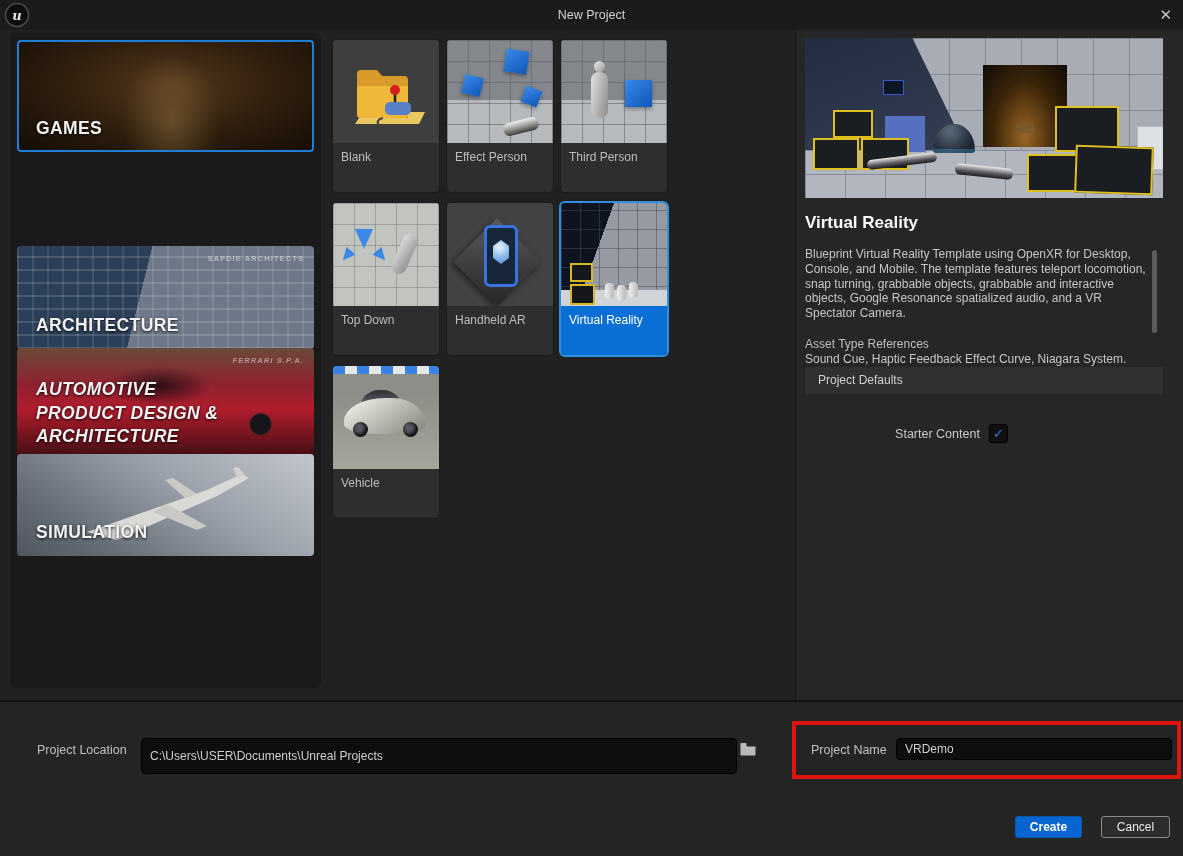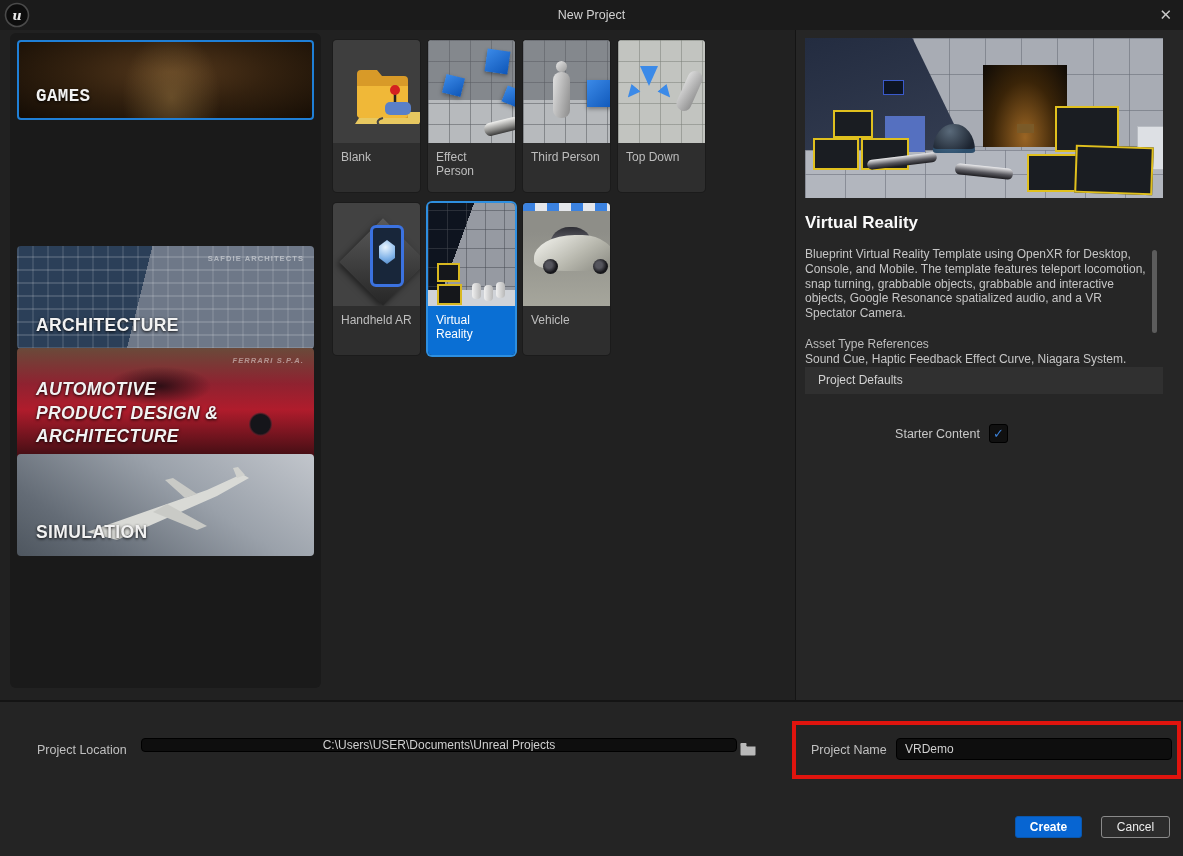--- a/index.html
+++ b/index.html
@@ -21,44 +21,44 @@
   
   .sidebar{position:absolute;left:10px;top:33px;width:311px;height:655px;
     background:#1a1a1a;border-radius:6px;}
   .cat-tile{position:absolute;left:7px;width:297px;border-radius:4px;overflow:hidden;cursor:pointer;}
   .cat-tile.selected{outline:2px solid #1f7fd6;outline-offset:-2px;}
   .cat-label{position:absolute;left:19px;bottom:11px;font-size:17.5px;font-weight:700;
     letter-spacing:.4px;line-height:1.35;color:#f2f2f2;text-shadow:0 1px 3px rgba(0,0,0,.9);}
   .cat-label span{display:block;}
   .cat-credit{position:absolute;top:8px;right:10px;font-size:7.5px;font-weight:700;
     letter-spacing:1.1px;color:rgba(255,255,255,.45);}
-  .cat-games{top:7px;height:80px;
+  .cat-games{top:7px;height:112px;
     background:radial-gradient(ellipse 70px 95px at 52% 72%, rgba(160,125,70,.45), transparent 70%),
-      radial-gradient(ellipse at 52% 40%, #54381c 0%, #33210f 45%, #150d05 95%);font-family:Liberation Mono, monospace;}
+      radial-gradient(ellipse at 52% 40%, #54381c 0%, #33210f 45%, #150d05 95%);}
   .cat-film{top:109px;height:100px;
     background:radial-gradient(circle 12px at 11% 52%, rgba(150,130,230,.35), transparent),
       radial-gradient(circle 9px at 20% 36%, rgba(230,215,160,.3), transparent),
       radial-gradient(circle at 60% 42%, #c2c2c2 0%, #8a8a8a 14%, #454545 45%, #181818 90%);}
   .cat-arch{top:213px;height:103px;
     background:
       repeating-linear-gradient(0deg, rgba(255,255,255,.14) 0 2px, transparent 2px 13px),
       repeating-linear-gradient(90deg, rgba(255,255,255,.10) 0 2px, transparent 2px 15px),
       linear-gradient(104deg,#2b3f58 0 42%,#6e7888 42% 100%);}
   .cat-auto{top:315px;height:112px;
     background:
       radial-gradient(circle 16px at 82% 68%, #15151a 0 60%, rgba(42,42,50,.4) 70%, transparent 75%),
       radial-gradient(ellipse 80px 30px at 48% 34%, rgba(20,10,14,.8), transparent 65%),
       linear-gradient(180deg,#6a4a3a 0%,#8f2230 32%,#b01c2c 55%,#3a0d12 100%); font-style: italic;}
   .cat-sim{top:421px;height:102px;
     background:linear-gradient(215deg,#c2c6cc 0%,#9aa1aa 40%,#646c76 78%,#4e565f 100%);}
   .sim-plane{position:absolute;left:40px;top:8px;width:220px;height:90px;}
   
   .templates{position:absolute;left:333px;top:40px;width:444px;display:flex;flex-wrap:wrap;
     column-gap:8px;row-gap:11px;}
-  .tpl-tile{width:87px;height:152px;border-radius:4px;overflow:hidden;background:#2e2e2e;
+  .tpl-tile{width:106px;height:152px;border-radius:4px;overflow:hidden;background:#2e2e2e;
     box-sizing:border-box;cursor:pointer;box-shadow:0 0 0 1px #1b1b1b;}
   .tpl-tile.selected{box-shadow:0 0 0 2px #2e8fe0;}
   .thumb{position:relative;width:100%;height:103px;overflow:hidden;}
   .tpl-label{padding:7px 8px 0 8px;font-size:12px;color:#bdbdbd;height:42px;}
   .tpl-tile.selected .tpl-label{background:#0a6fd4;color:#ffffff;height:42px;}
   .grid-room{background-color:#9a9ea3;background-image:
       linear-gradient(rgba(90,94,99,.55) 1px, transparent 1px),
       linear-gradient(90deg, rgba(90,94,99,.55) 1px, transparent 1px),
       linear-gradient(180deg,#84888d 0 58%,#b7babd 58% 100%);
     background-size:21px 21px,21px 21px,100% 100%;}
@@ -327,21 +327,21 @@
       <span class="checkbox">
         <span class="mark">✓</span>
       </span>
     </div>
   </div>
 
   <div class="hdivider"></div>
 
   <div class="footer">
     <div class="field-label" style="left:37px;top:41px;">Project Location</div>
-    <input class="text-input" style="left: 141px; top: 36px; width: 596px; height: 14px; text-align: center;" value="C:\Users\USER\Documents\Unreal Projects">
+    <input class="text-input" style="left: 141px; top: 36px; width: 596px; height: 36px;" value="C:\Users\USER\Documents\Unreal Projects">
     <svg class="browse-btn" viewBox="0 0 18 18">
       <path d="M1.5 4.5 h5 l1.5 2 h8.5 v8 a1 1 0 0 1-1 1 h-13 a1 1 0 0 1-1-1z" fill="#b9b9b9"></path>
       <rect x="1.5" y="3" width="6" height="2.5" rx="0.8" fill="#b9b9b9"></rect>
     </svg>
 
     <div class="annotation"></div>
     <div class="field-label" style="left:811px;top:41px;">Project Name</div>
     <input class="text-input" style="left: 896px; top: 36px; width: 276px; height: 22px;" value="VRDemo">
 
     <button class="btn btn-create">Create</button>

